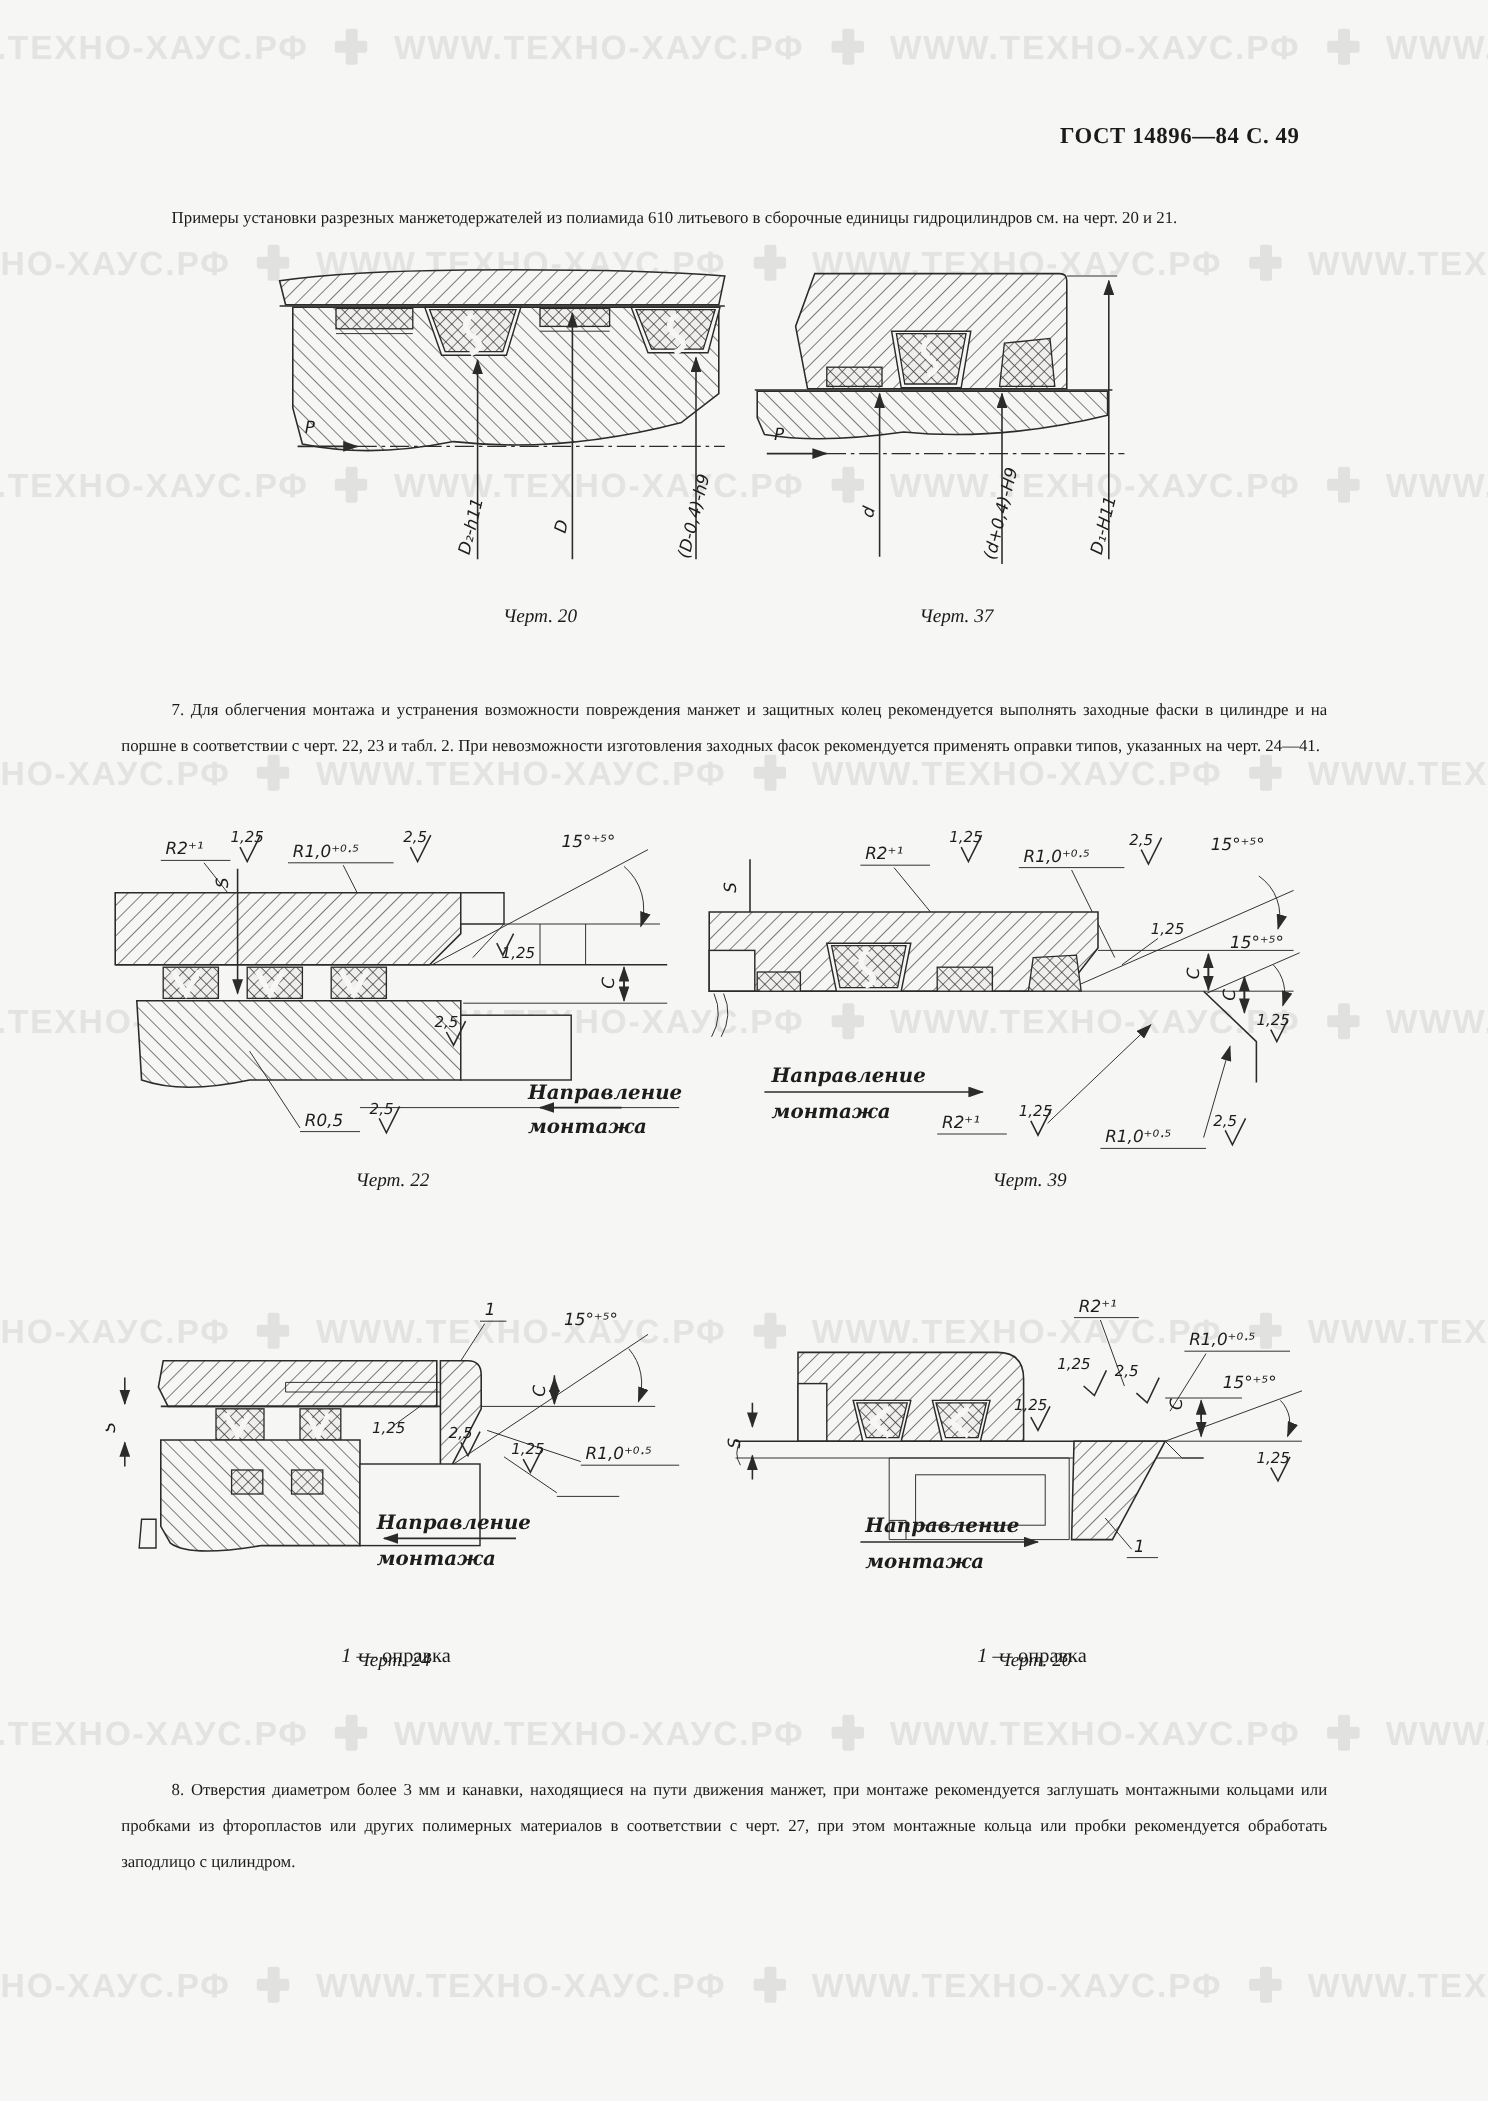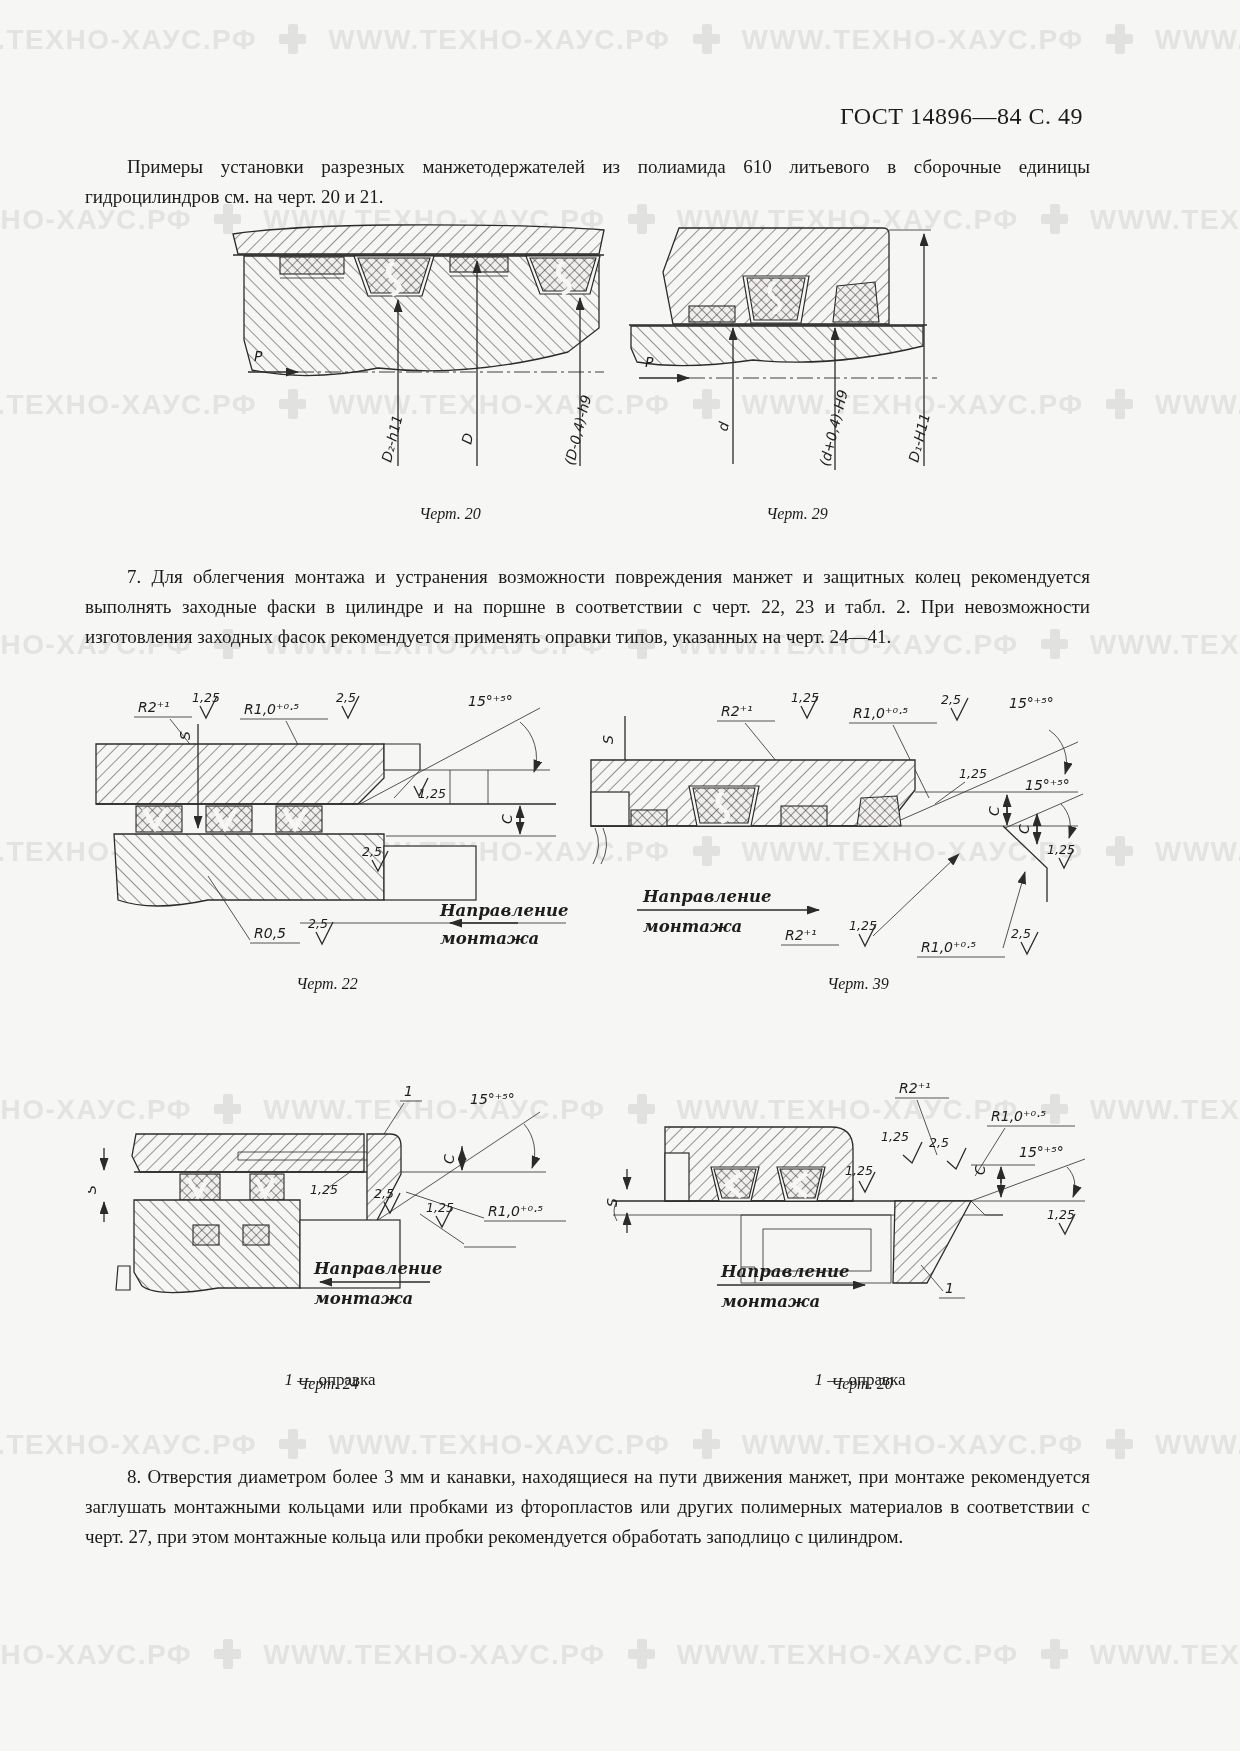--- a/index.html
+++ b/index.html
@@ -6,22 +6,22 @@
   .page{position:absolute;top:0;left:0;width:1240px;height:1751px;background:#f6f6f4;
         overflow:hidden;font-family:"Liberation Serif",serif;color:#1b1b1b;}
   
   .wm-row{position:absolute;white-space:nowrap;font-family:"Liberation Sans",sans-serif;
           font-weight:700;font-size:28px;letter-spacing:1.5px;color:#e3e3e1;user-select:none;}
   .wm-seg{margin-right:22px;}
   .wm-icon{display:inline-block;width:27px;height:30px;margin-right:22px;position:relative;vertical-align:-5px;}
   .wm-icon::before{content:"";position:absolute;left:9px;top:0;width:10px;height:30px;background:#e1e1df;border-radius:2px;}
   .wm-icon::after{content:"";position:absolute;left:0;top:10px;width:27px;height:10px;background:#e1e1df;border-radius:2px;}
   
-  .hdr{position:absolute;top:103px;right:157px;font-size:24px;font-weight:400;letter-spacing:.5px;}
-  .para{position:absolute;left:85px;width:1005px;margin:0;font-size:19px;line-height:30px;
+  .hdr{position:absolute;top:103px;right:157px;font-size:19px;font-weight:700;letter-spacing:.5px;}
+  .para{position:absolute;left:85px;width:1005px;margin:16px;font-size:14px;line-height:30px;
         text-align:justify;text-indent:42px;}
   .cap{position:absolute;font-size:16px;transform:translateX(-50%);white-space:nowrap;font-style:italic;}
   .note{position:absolute;font-size:17px;transform:translateX(-50%);white-space:nowrap;margin-top:38px;}
   .note::first-letter{font-style:italic;}
   
   figure.fig{position:absolute;margin:0;padding:0;}
   svg text{fill:#1d1d1d;}
   .lbl{font:italic 14px "DejaVu Sans",sans-serif;}
   .sm{font:italic 12.5px "DejaVu Sans",sans-serif;}
   .dir{font:italic 700 16.5px "DejaVu Serif",serif;}
@@ -138,21 +138,21 @@
         <line class="st" x1="242" y1="250" x2="242" y2="108" marker-end="url(#ar)"></line>
         <text class="lbl" x="236" y="247" transform="rotate(-76 236 247)">(d+0,4)-H9</text>
         <line class="thin" x1="296" y1="10" x2="338" y2="10"></line>
         <line class="st" x1="331" y1="246" x2="331" y2="14" marker-end="url(#ar)"></line>
         <text class="lbl" x="325" y="243" transform="rotate(-76 325 243)">D₁-H11</text>
       </g>
     </svg>
   </figure>
 
   <div class="cap" style="left:450px;top:505px">Черт. 20</div>
-  <div class="cap" style="left:797px;top:505px">Черт. 29</div>
+  <div class="cap" style="left:797px;top:505px">Черт. 37</div>
 
   <p class="para" style="top:562px">7. Для облегчения монтажа и устранения возможности повреждения манжет и защитных колец рекомендуется выполнять заходные фаски в цилиндре и на поршне в соответствии с черт. 22, 23 и табл. 2. При невозможности изготовления заходных фасок рекомендуется применять оправки типов, указанных на черт. 24—41.</p>
 
   <figure class="fig" style="left:88px;top:686px">
     <svg width="482" height="278" viewBox="0 0 482 278">
       <g>
         <text class="lbl" x="50" y="26">R2⁺¹</text>
         <line class="thin" x1="46" y1="31" x2="104" y2="31"></line>
         <line class="thin" x1="82" y1="33" x2="146" y2="114"></line>
         <text class="sm" x="104" y="16">1,25</text>

